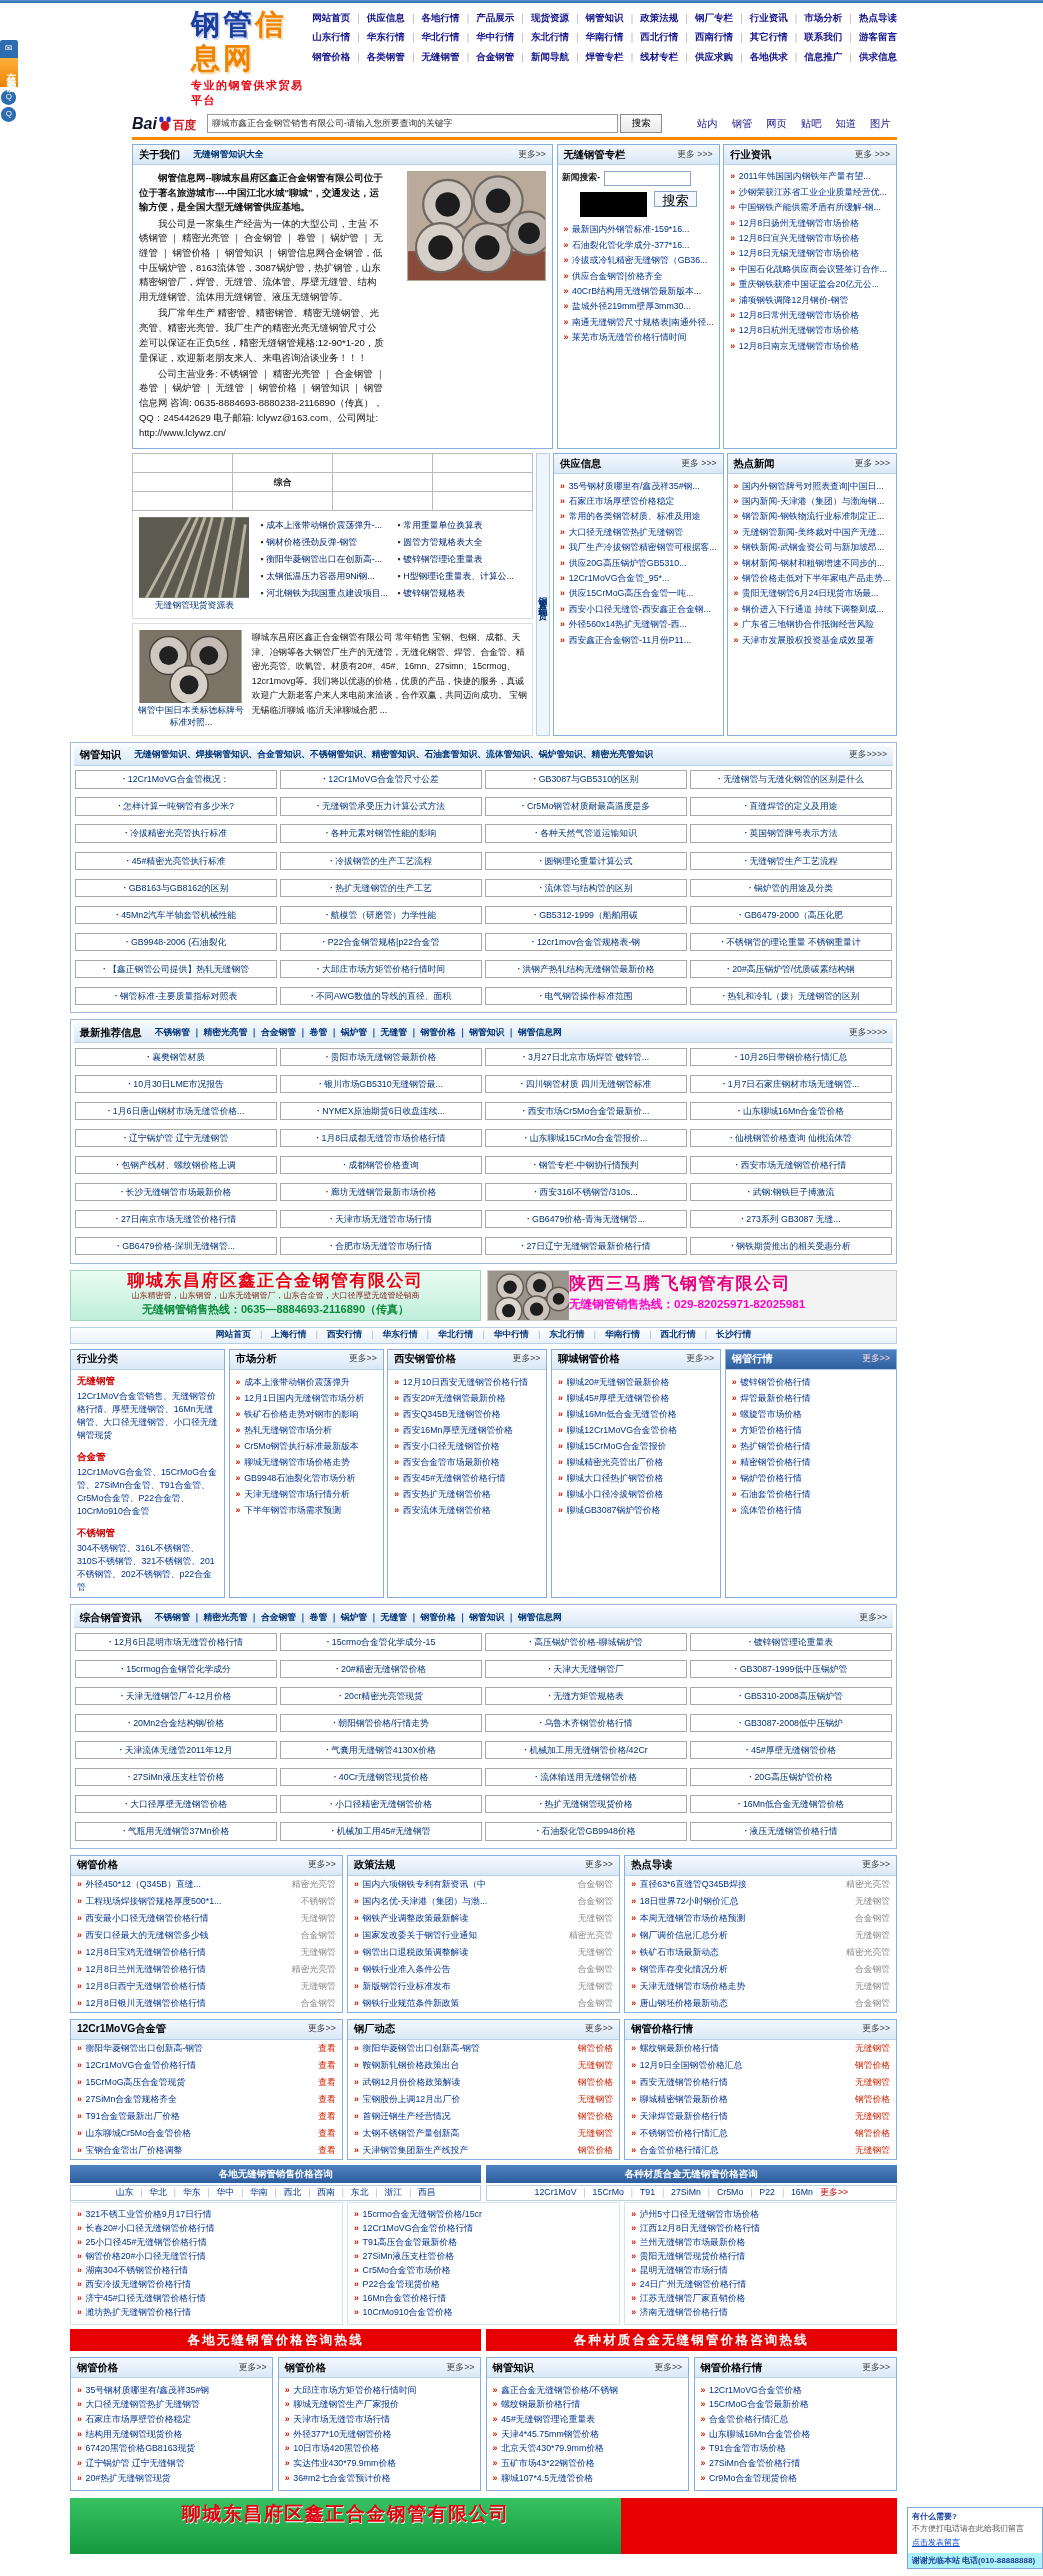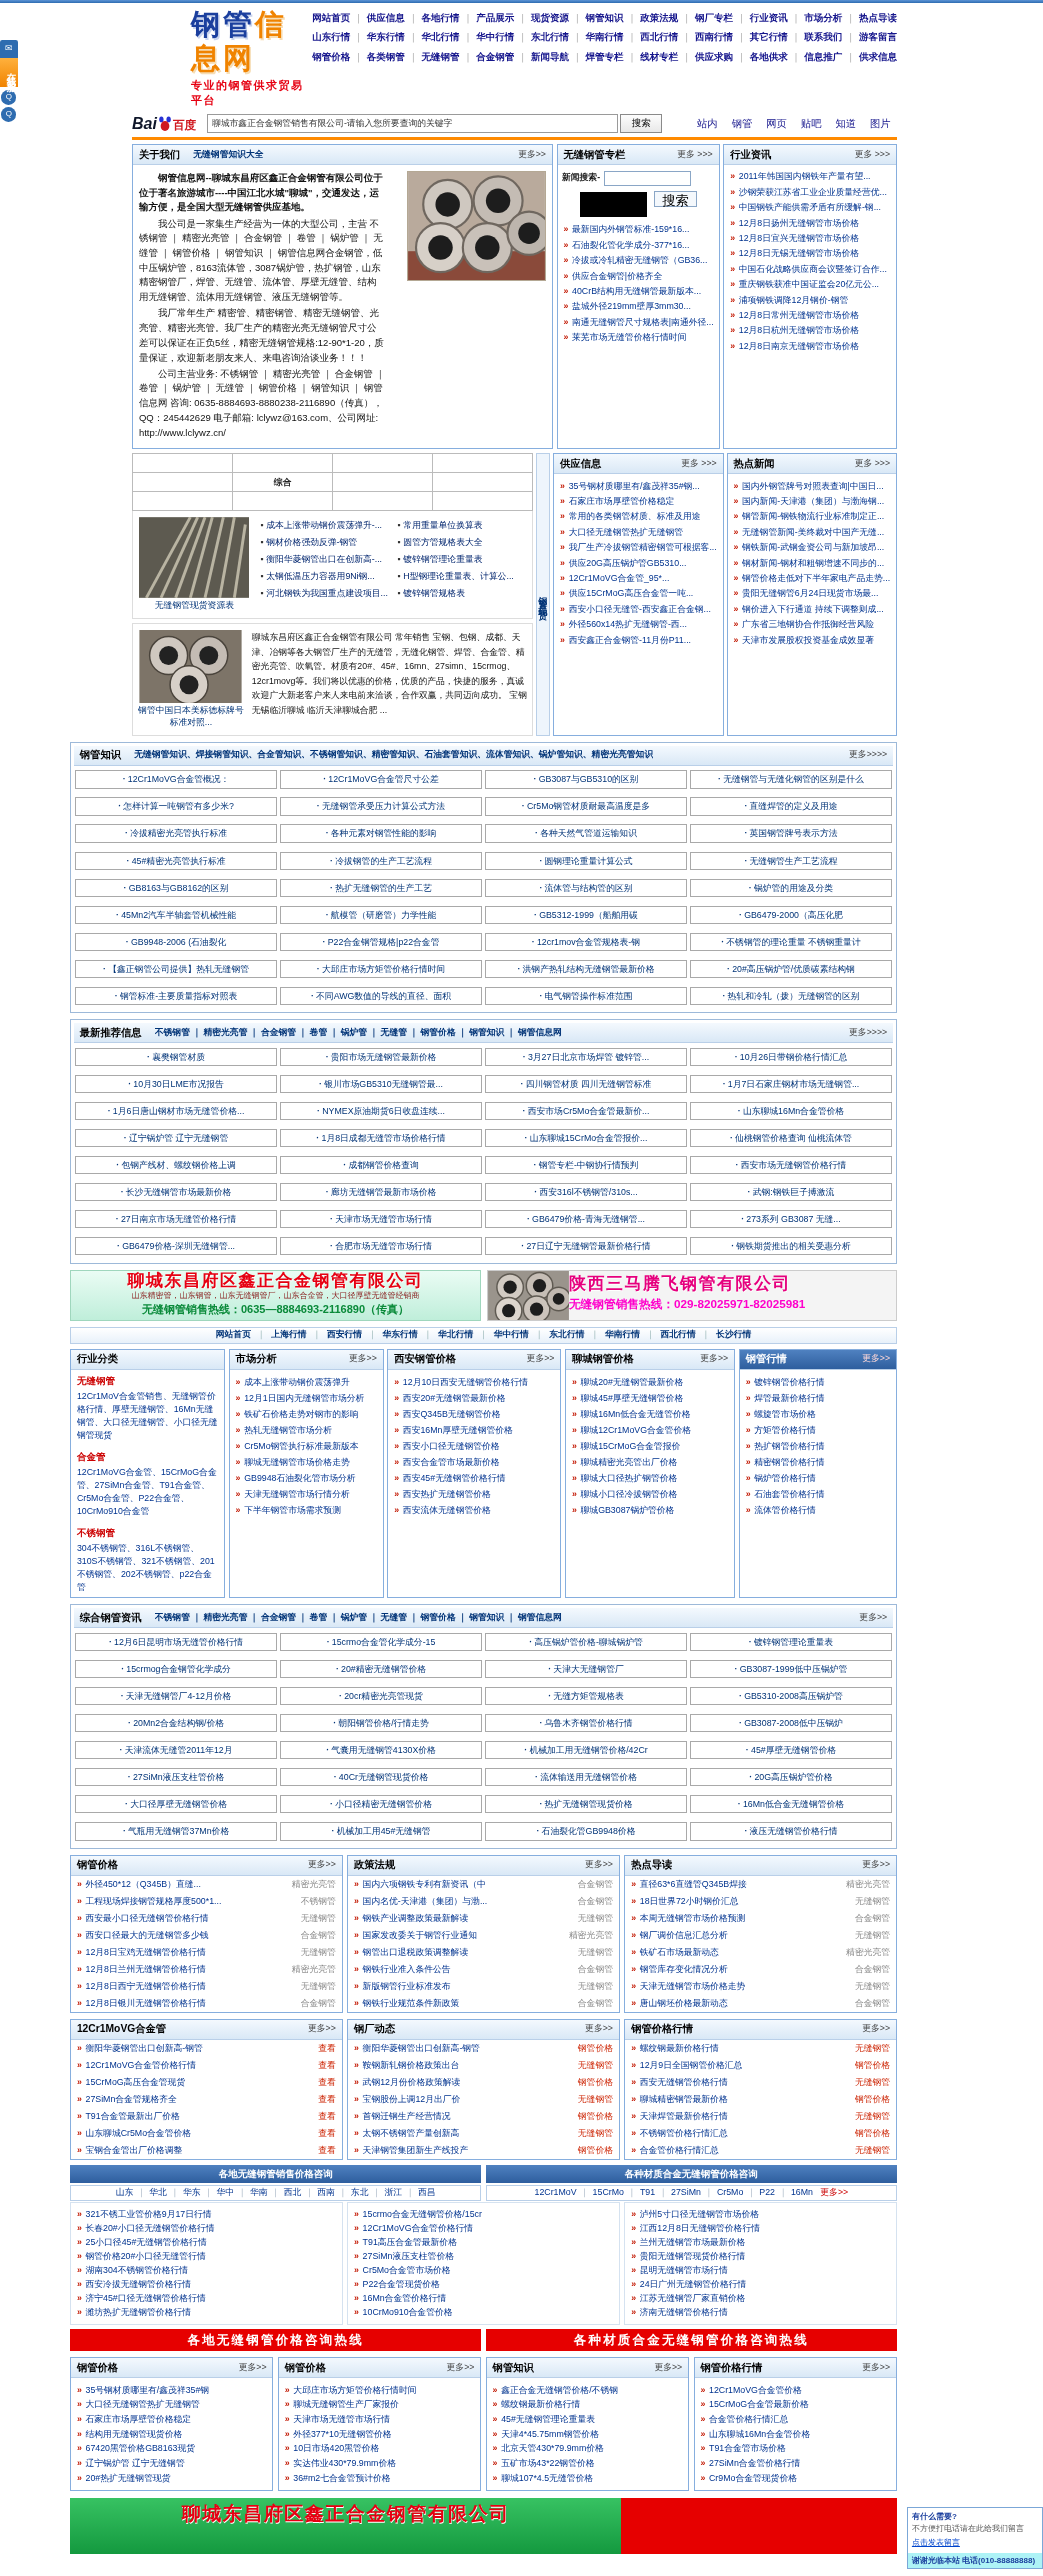--- a/index.html
+++ b/index.html
@@ -90,21 +90,21 @@
 .ban2 .h{color:#ff00cc;font-weight:bold;font-size:11.7px}
 
 .regionbar{margin-top:5.9px;border:0.7px solid #b9cfe8;background:linear-gradient(#fff,#e8f1fa);height:17.6px;display:flex;justify-content:center;align-items:center}
 .regionbar ul{list-style:none;display:flex}
 .regionbar li{color:#003377;font-weight:bold;font-size:8.8px;cursor:pointer}
 .regionbar li:not(:last-child)::after{content:"｜";color:#8aa;margin:0 5.9px;font-weight:normal}
 
 .cats{display:flex;gap:3.7px;margin-top:4.4px}
 .cat{border:0.7px solid #86aede}
 .cat .lst li{line-height:16px}
-.catA{width:155px}.catB{width:155px}.catC{width:174px}.catD{width:170px}.catE{flex:1}
+.catA{width:155px}.catB{width:155px}.catC{width:160px}.catD{width:170px}.catE{flex:1}
 .cgroup{padding:2.9px 5.9px}
 .cgroup h5{color:#cc0000;font-size:9.5px;margin:2.9px 0 1.5px}
 .cgroup p{color:#00338f;line-height:13.2px;font-size:8.8px}
 .hbar.dark{background:linear-gradient(#4f81c0,#2e5e9e)}
 .hbar.dark b{color:#fff}
 .hbar.dark .more{color:#ffd9d9}
 
 .plh{display:flex;gap:4.4px;margin-top:5.9px}
 .plh .col{flex:1;border:0.7px solid #86aede}
 .tagrow{display:flex;padding:0 5.9px;line-height:17px;white-space:nowrap;overflow:hidden}

